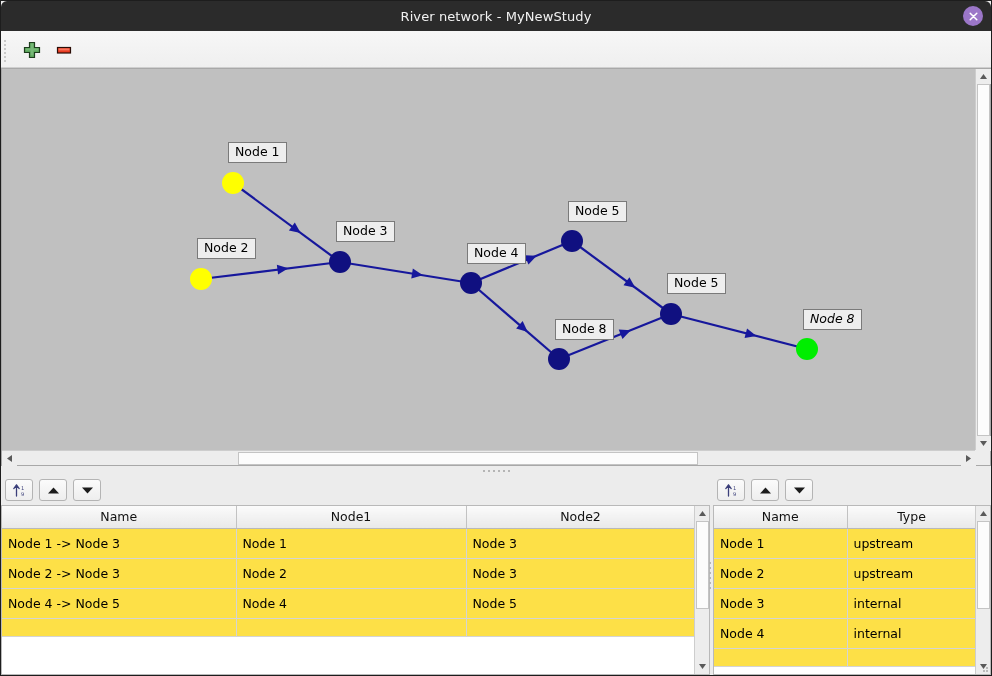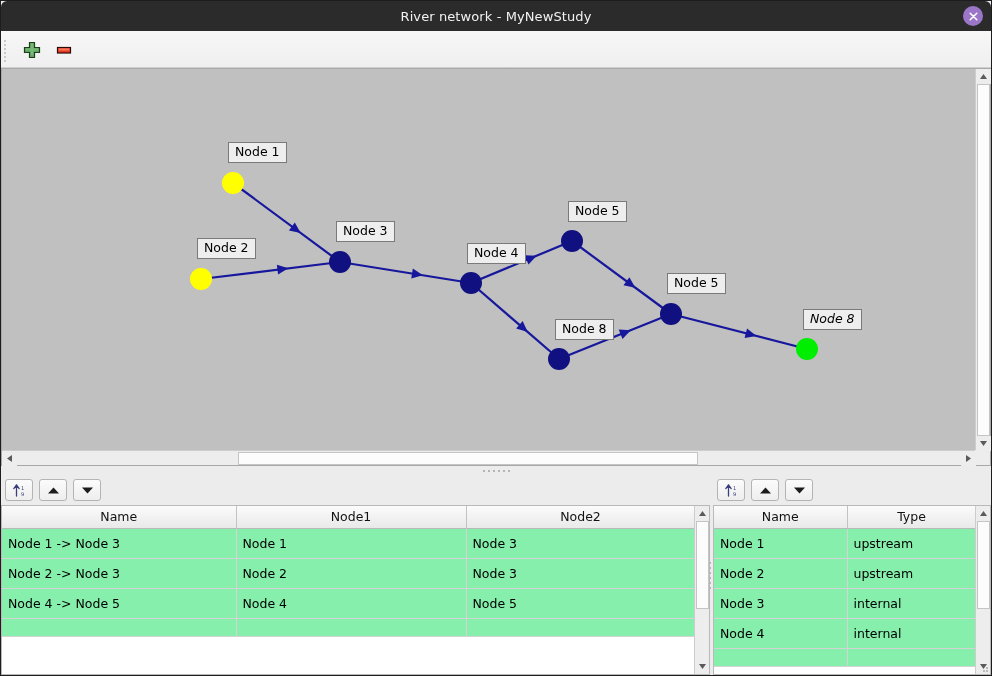--- a/index.html
+++ b/index.html
@@ -171,21 +171,21 @@
   .grid-wrap {
     position: absolute; left: 0; top: 30px;
     width: 100%; height: 170px;
     background: #ffffff;
     border: 1px solid #b9b9b9;
     overflow: hidden;
   }
   table.grid {
     border-collapse: collapse;
     table-layout: fixed;
-    background: #86efac;
+    background: #fde047;
   }
   table.grid th {
     background: linear-gradient(#fbfbfb, #e9e9e9);
     border-right: 1px solid #c2c2c2;
     border-bottom: 1px solid #b9b9b9;
     font-size: 12.5px;
     font-weight: normal;
     color: #111;
     height: 22px;
     text-align: center;

